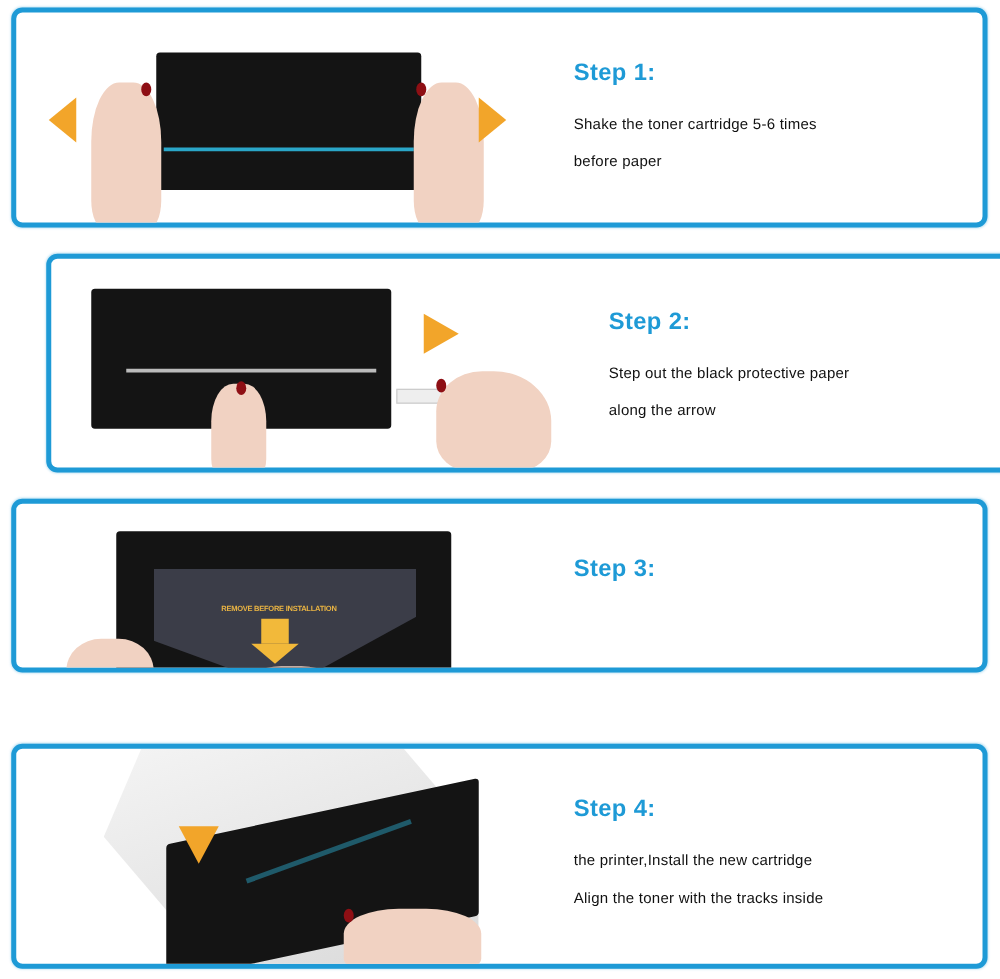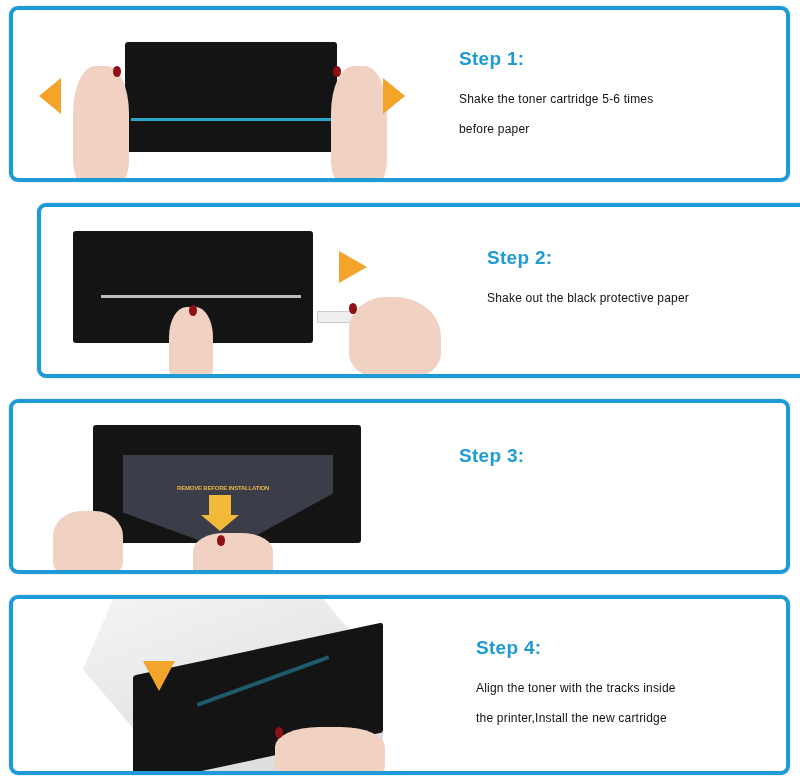--- a/index.html
+++ b/index.html
@@ -4,21 +4,21 @@
 <style>
   html, body { margin:0; padding:0; background:#ffffff; }
   body { width:800px; height:783px; position:relative; overflow:hidden; font-family:"Liberation Sans", sans-serif; }
   .panel {
     position:absolute; left:9px; width:781px;
     border:4px solid #1e9ad6; border-radius:9px; background:#ffffff;
     box-sizing:border-box; box-shadow:0 0 2px rgba(30,154,214,0.4);
   }
   .p1 { top:6px; height:176px; }
   .p2 { top:203px; height:175px;margin-left:28px; }
-  .p3 { top:399px; height:175px; }
+  .p3 { top:399px; height:139px; }
   .p4 { top:595px; height:180px; }
   .text { position:absolute; left:446px; }
   .step-title { color:#1e9ad6; font-weight:bold; font-size:19px; letter-spacing:0.3px; margin:0; }
   .desc { color:#111; font-size:12px; line-height:30px; margin-top:14px; letter-spacing:0.2px; }
   .scene { position:absolute; left:0; top:0; width:420px; height:100%; overflow:hidden; }
   .cart { position:absolute; background:#141414; border-radius:3px; }
   .hand { position:absolute; background:#f1d2c2; border-radius:40% 40% 20% 20%; }
   .nail { position:absolute; width:8px; height:11px; background:#8e0f14; border-radius:50%; }
   .arrow { position:absolute; width:0; height:0; }
 </style>
@@ -52,21 +52,22 @@
     <div class="hand" style="left:128px;top:100px;width:44px;height:75px;"></div>
     <div class="nail" style="left:148px;top:98px;"></div>
     <div style="position:absolute;left:276px;top:104px;width:40px;height:10px;background:#eee;border:1px solid #ccc;"></div>
     <div class="hand" style="left:308px;top:90px;width:92px;height:80px;border-radius:40% 50% 30% 30%;"></div>
     <div class="nail" style="left:308px;top:96px;"></div>
     <div class="arrow" style="left:298px;top:44px;border-top:16px solid transparent;border-bottom:16px solid transparent;border-left:28px solid #f2a52a;"></div>
   </div>
   <div class="text" style="top:40px;">
     <p class="step-title">Step 2:</p>
     <div class="desc">
-      <div>Shake out the black protective paper</div>
+      <div>Step out the black protective paper</div>
+      <div>along the arrow</div>
     </div>
   </div>
 </div>
 
 <div class="panel p3">
   <div class="scene">
     <div class="cart" style="left:80px;top:22px;width:268px;height:118px;"></div>
     <div style="position:absolute;left:110px;top:52px;width:210px;height:96px;background:#3b3d48;clip-path:polygon(0 0,100% 0,100% 40%,50% 100%,0 60%);"></div>
     <div style="position:absolute;left:164px;top:82px;font-size:6px;color:#e9b443;font-weight:bold;letter-spacing:-0.2px;">REMOVE BEFORE INSTALLATION</div>
     <div style="position:absolute;left:196px;top:92px;width:22px;height:20px;background:#f2b93a;"></div>
@@ -82,20 +83,20 @@
 
 <div class="panel p4">
   <div class="scene">
     <div style="position:absolute;left:70px;top:0;width:300px;height:176px;background:linear-gradient(160deg,#f4f4f4,#d9d9d9);clip-path:polygon(10% 0,80% 0,100% 40%,100% 100%,30% 100%,0 40%);"></div>
     <div class="cart" style="left:120px;top:50px;width:250px;height:110px;transform:skewY(-12deg);"></div>
     <div style="position:absolute;left:180px;top:80px;width:140px;height:4px;background:#1f5a6a;transform:rotate(-20deg);"></div>
     <div class="arrow" style="left:130px;top:62px;border-left:16px solid transparent;border-right:16px solid transparent;border-top:30px solid #f2a52a;"></div>
     <div class="hand" style="left:262px;top:128px;width:110px;height:50px;"></div>
     <div class="nail" style="left:262px;top:128px;"></div>
   </div>
-  <div class="text" style="top:38px;margin-left:17px;">
+  <div class="text" style="top:38px;">
     <p class="step-title">Step 4:</p>
     <div class="desc">
+      <div>the printer,Install the new cartridge</div>
       <div>Align the toner with the tracks inside</div>
-      <div>the printer,Install the new cartridge</div>
     </div>
   </div>
 </div>
 
 </body></html>

